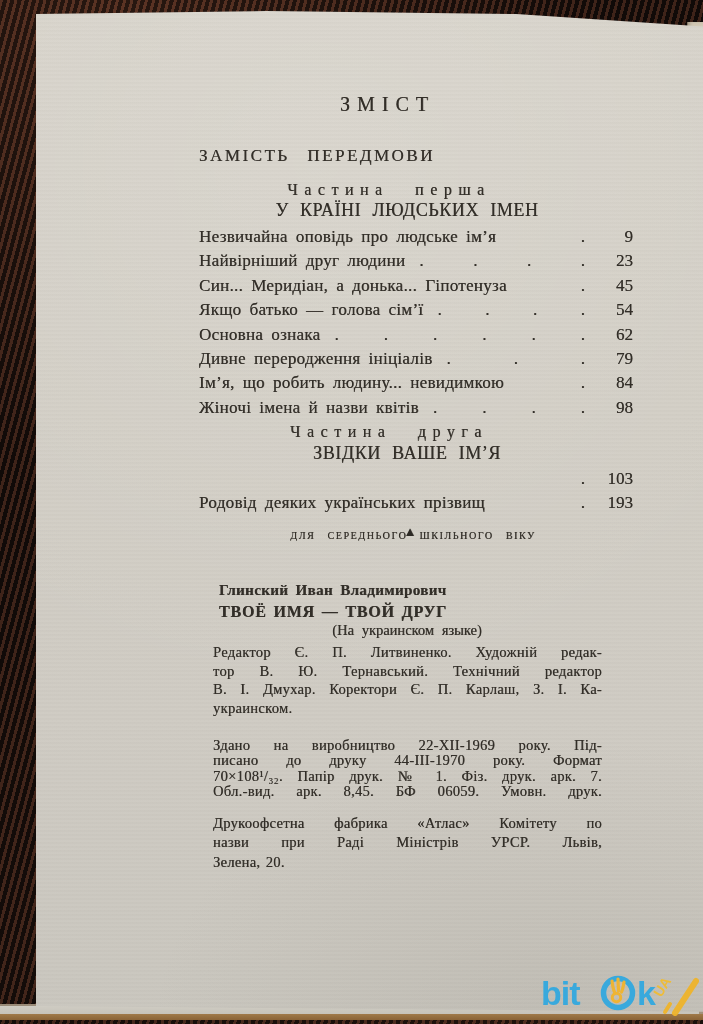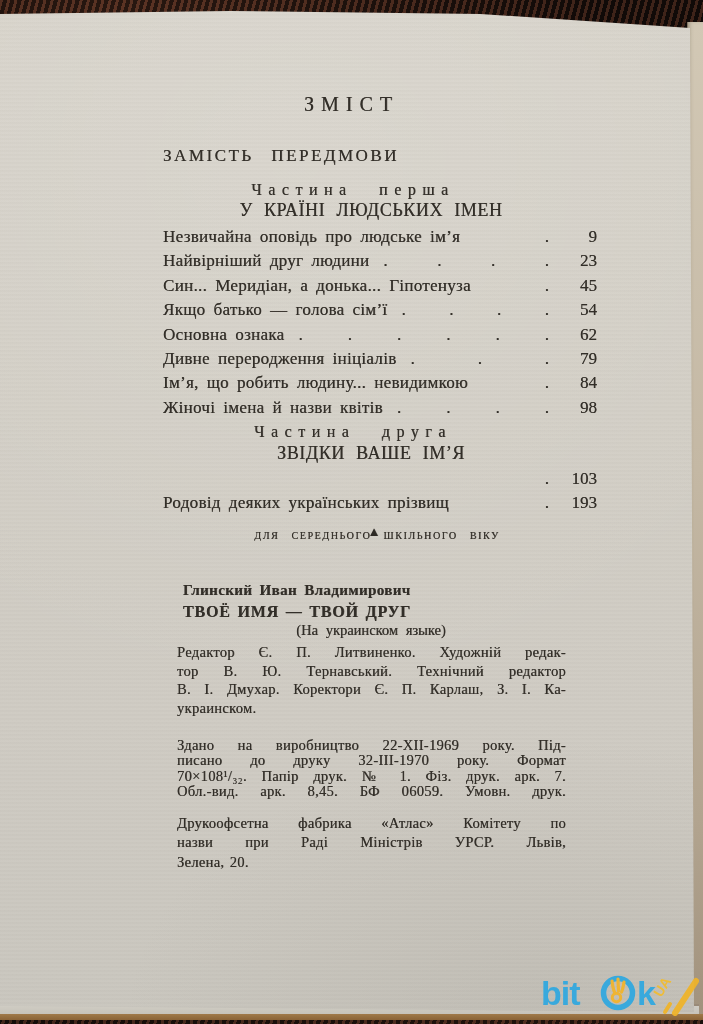--- a/index.html
+++ b/index.html
@@ -32,20 +32,21 @@
   #page{
     position:absolute;inset:0;
     clip-path:polygon(0 14px,230px 11px,480px 14px,690px 28px,694px 1012px,0 1006px);
     background-image:
       repeating-linear-gradient(180deg, rgba(255,255,255,.015) 0 2px, rgba(70,66,60,.015) 2px 4px),
       radial-gradient(140% 90% at 42% 16%, rgba(255,255,255,.10), transparent 60%),
       radial-gradient(90% 40% at 80% 100%, rgba(120,115,105,.12), transparent 70%),
       linear-gradient(180deg,#d7d3ca 0%,#d2cec5 40%,#cfcbc3 70%,#c9c6be 100%);
     color:#322e28;
     text-shadow:.35px 0 .4px rgba(47,43,37,.65);
+    margin-left:36px;
   }
   .abs{position:absolute;}
   
   #zmist{top:93px;left:0;width:703px;text-align:center;font-size:20px;letter-spacing:7px;}
   #preface{top:146px;left:163px;font-size:17px;letter-spacing:2.5px;word-spacing:11px;}
   .part-label{left:0;width:706px;text-align:center;font-size:16px;letter-spacing:6.5px;word-spacing:16px;}
   .part-heading{left:38px;width:666px;text-align:center;font-size:18px;letter-spacing:.6px;word-spacing:6px;}
   #p1-label{top:181px;} #p1-heading{top:200px;}
   #p2-label{top:423px;} #p2-heading{top:443px;}
   
@@ -168,21 +169,21 @@
     <div class="abs" id="langnote">(На украинском языке)</div>
 
     <div class="abs colo-para" id="para-editors">
         <div class="cl-line">Редактор Є. П. Литвиненко. Художній редак-</div>
         <div class="cl-line">тор В. Ю. Тернавський. Технічний редактор</div>
         <div class="cl-line">В. І. Дмухар. Коректори Є. П. Карлаш, З. І. Ка-</div>
         <div class="cl-line last-left">украинском.</div>
       </div>
     <div class="abs colo-para" id="para-production">
         <div class="cl-line">Здано на виробництво 22-XII-1969 року. Під-</div>
-        <div class="cl-line">писано до друку 32-III-1970 року. Формат</div>
+        <div class="cl-line">писано до друку 44-III-1970 року. Формат</div>
         <div class="cl-line">70×108¹/₃₂. Папір друк. № 1. Фіз. друк. арк. 7.</div>
         <div class="cl-line">Обл.-вид. арк. 8,45. БФ 06059. Умовн. друк.</div>
       </div>
     <div class="abs colo-para" id="para-printing">
         <div class="cl-line">Друкоофсетна фабрика «Атлас» Комітету по</div>
         <div class="cl-line">назви при Раді Міністрів УРСР. Львів,</div>
         <div class="cl-line last-left">Зелена, 20.</div>
       </div>
   </div>
 

